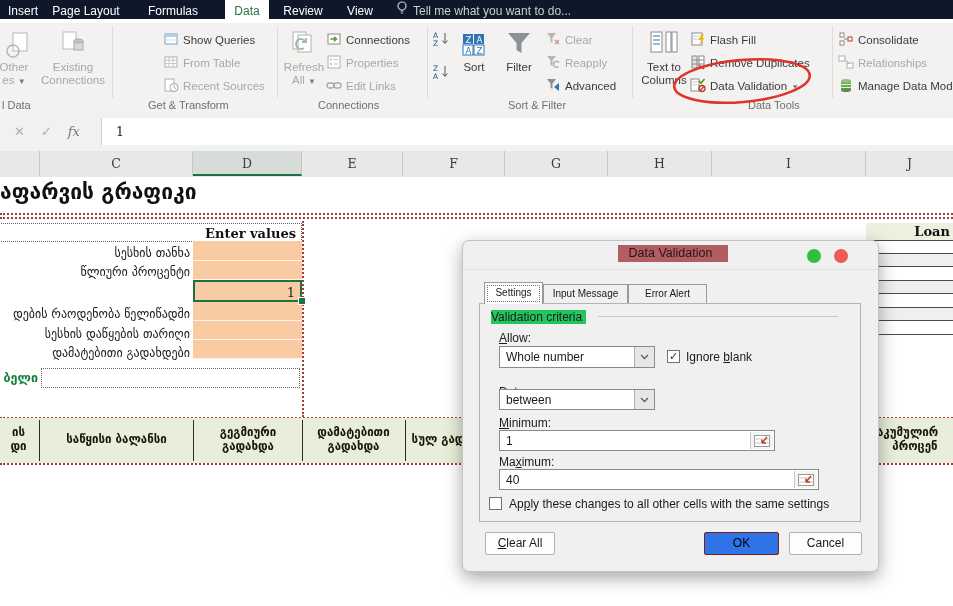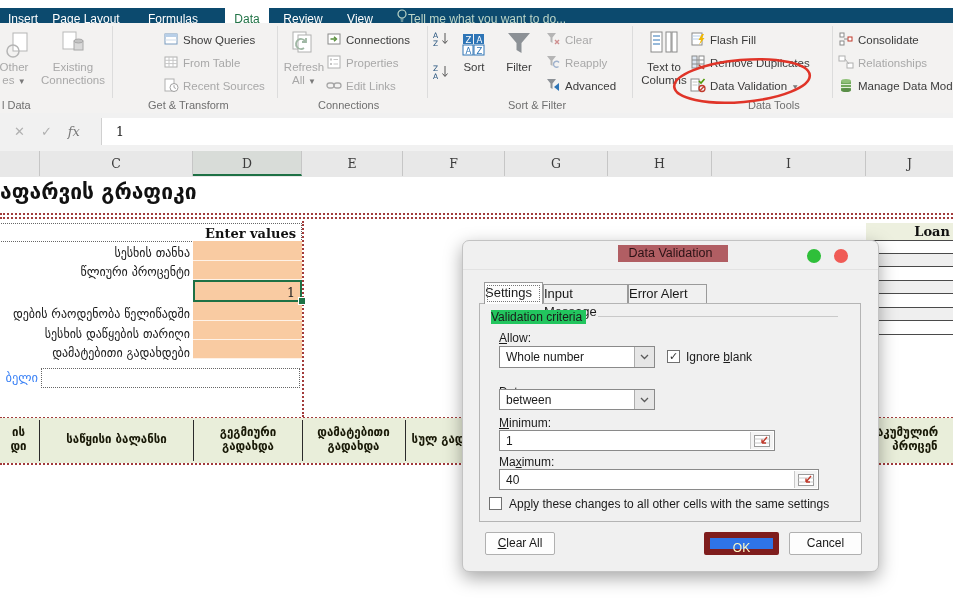--- a/index.html
+++ b/index.html
@@ -1,23 +1,23 @@
 <!DOCTYPE html>
 <html><head>
 <meta charset="utf-8">
 <style>
   html,body{margin:0;padding:0}
   body{width:953px;height:606px;position:relative;overflow:hidden;background:#fff;
        font-family:"Liberation Sans",sans-serif;-webkit-font-smoothing:antialiased}
   .abs{position:absolute}
   
-  .tabbar{position:absolute;left:0;top:8px;width:953px;height:19px;background:#0c4a6e}
+  .tabbar{position:absolute;left:0;top:0;width:953px;height:19px;background:#0f172a}
   .tab{position:absolute;top:0;height:23px;line-height:23px;color:#fff;font-size:12px;text-align:center}
   .tab.active{background:#fff;color:#217346}
-  .tellme{position:absolute;top:0;height:23px;line-height:23px;color:#bcd6c8;font-size:12px;display:flex;align-items:center;}
+  .tellme{position:absolute;top:0;height:23px;line-height:23px;color:#bcd6c8;font-size:12px;display:flex;align-items:center;gap:5px}
   
   .ribbon{position:absolute;left:0;top:23px;width:953px;height:90px;background:#f3f2f1;border-bottom:1px solid #d4d4d4}
   .sep{position:absolute;top:3px;height:72px;width:1px;background:#dcdcdc}
   .grp-label{position:absolute;top:76px;font-size:11px;color:#6f6f6f;white-space:nowrap}
   .bb{position:absolute;top:3px;display:flex;flex-direction:column;align-items:center;
       font-size:11.5px;color:#3b3b3b;line-height:13px;text-align:center;white-space:nowrap}
   .bb .bi{height:33px;display:flex;align-items:flex-end;justify-content:center;margin-bottom:2px}
   .sb{position:absolute;display:flex;align-items:center;gap:4px;font-size:11.5px;color:#3b3b3b;height:20px;white-space:nowrap}
   .dis{color:#a8a8a8}
   .caret{font-size:8px;color:#7a7a7a;transform:scaleY(.8)}
@@ -48,36 +48,36 @@
   .band{position:absolute;background:#e9eeda}
   .bandtx{font-weight:bold;font-size:11.5px;color:#181806;line-height:13.5px;text-align:center}
   .vline{position:absolute;top:2px;bottom:2px;width:1px;background:#2b2b2b}
   .rcell{box-sizing:border-box;border-bottom:1px solid #4a4a4a}
   
   .dlg{position:absolute;left:462px;top:240px;width:415px;height:330px;background:#f0f0f0;
        border:1px solid #c3c3c3;border-radius:7px;box-shadow:0 6px 18px rgba(0,0,0,.35);font-size:12px;color:#1a1a1a;z-index:30}
   .dlg .hl{position:absolute;left:155px;top:4px;width:110px;height:17px;background:#b15e63}
   .dlg .ttl{position:absolute;left:0;right:0;top:5px;text-align:center;font-size:12.5px;color:#2b1215}
   .dot{position:absolute;width:14px;height:14px;border-radius:50%}
-  .dtab{position:absolute;box-sizing:border-box;border:1px solid #9a9a9a;background:#f0f0f0;font-size:13px}
+  .dtab{position:absolute;box-sizing:border-box;border:1px solid #9a9a9a;background:#f0f0f0;text-align:center;font-size:10px}
   .dtab.on{background:#fdfdfd;border-bottom:none;z-index:2}
   .dtab.on .foc{position:absolute;inset:2px;border:1px dotted #777}
   .panel{position:absolute;left:16px;top:62px;width:382px;height:219px;border:1px solid #b4b4b4;box-sizing:border-box}
   .lbl{position:absolute;font-size:12px;color:#1a1a1a;white-space:nowrap}
   .u{text-decoration:underline}
   .combo{position:absolute;height:22px;background:#fff;border:1px solid #8a8a8a;box-sizing:border-box;font-size:12px}
   .combo .cv{position:absolute;left:6px;top:3px}
   .combo .cb{position:absolute;right:0;top:0;bottom:0;width:19px;background:#e6e6e6;border-left:1px solid #adadad;display:flex;align-items:center;justify-content:center}
   .tin{position:absolute;height:21px;background:#fff;border:1px solid #8a8a8a;box-sizing:border-box;font-size:12px}
   .tin .tv{position:absolute;left:6px;top:3px}
   .pick{position:absolute;right:1px;top:1px;width:22px;height:17px;background:#f4f4f4;border-left:1px solid #c9c9c9;display:flex;align-items:center;justify-content:center}
   .ckb{position:absolute;width:13px;height:13px;background:#fff;border:1px solid #707070;box-sizing:border-box;font-size:11px;line-height:11px;text-align:center;color:#333}
   .btn{position:absolute;height:23px;box-sizing:border-box;border:1px solid #b0b0b0;background:#fdfdfd;
        text-align:center;line-height:21px;font-size:12px;border-radius:2px}
-  .btn.primary{background:#2e74e8;border:6px solid #7f1d1d;color:#fef9c3}
+  .btn.primary{background:#2e74e8;border:1px solid #7f1d1d;color:#000000}
   .groupline{position:absolute;height:1px;background:#c9c9c9}
 </style>
 </head>
 <body>
 
 <div class="tabbar">
   <div class="tab" style="left:2px;width:42px">Insert</div>
   <div class="tab" style="left:46px;width:80px">Page Layout</div>
   <div class="tab" style="left:140px;width:66px">Formulas</div>
   <div class="tab active" style="left:225px;width:44px">Data</div>
@@ -411,21 +411,21 @@
 
   <div class="ocell" style="top:64px;height:20px"></div>
   <div class="ocell" style="top:84px;height:19px"></div>
   <div class="ocell" style="top:125px;height:19px"></div>
   <div class="ocell" style="top:144px;height:19px"></div>
   <div class="ocell" style="top:163px;height:19px"></div>
 
   <div class="selcell" style="top:103px;height:22px;padding-top:3px">1</div>
   <div class="handle" style="left:298px;top:120px"></div>
 
-  <div class="abs geo" style="left:0;top:193px;width:38px;text-align:right;font-weight:normal;font-size:12.5px;color:#3b82f6">ბელი</div>
+  <div class="abs geo" style="left:0;top:193px;width:38px;text-align:right;font-weight:bold;font-size:12.5px;color:#15803d">ბელი</div>
   <div class="abs" style="left:41px;top:191px;width:259px;height:20px;border:1px dotted #666;background:#fff;box-sizing:border-box"></div>
 
   <div class="band" style="left:866px;top:46px;width:87px;height:17px;background:#edf0df">
     <div style="text-align:right;padding:1px 3px 0 0;font-family:'DejaVu Serif',serif;font-weight:bold;font-size:13px;color:#111">Loan</div>
   </div>
 
   <div class="abs" style="left:866px;top:63px;width:87px">
     <div class="rcell" style="height:14px;background:#fff;border-top:1px solid #4a4a4a"></div>
     <div class="rcell" style="height:13px;background:#efefef"></div>
     <div class="rcell" style="height:14px;background:#fff"></div>

